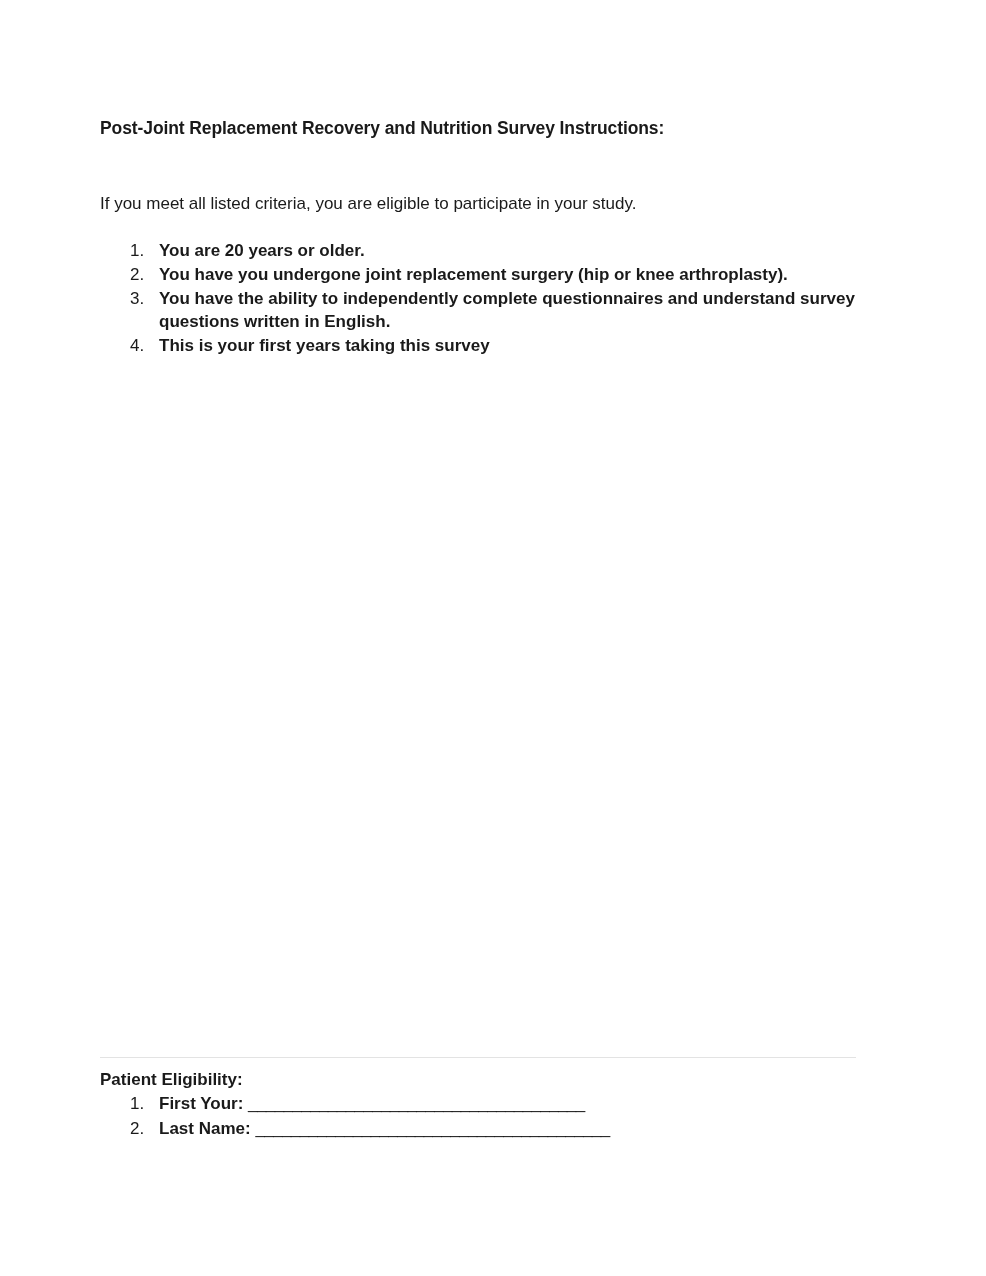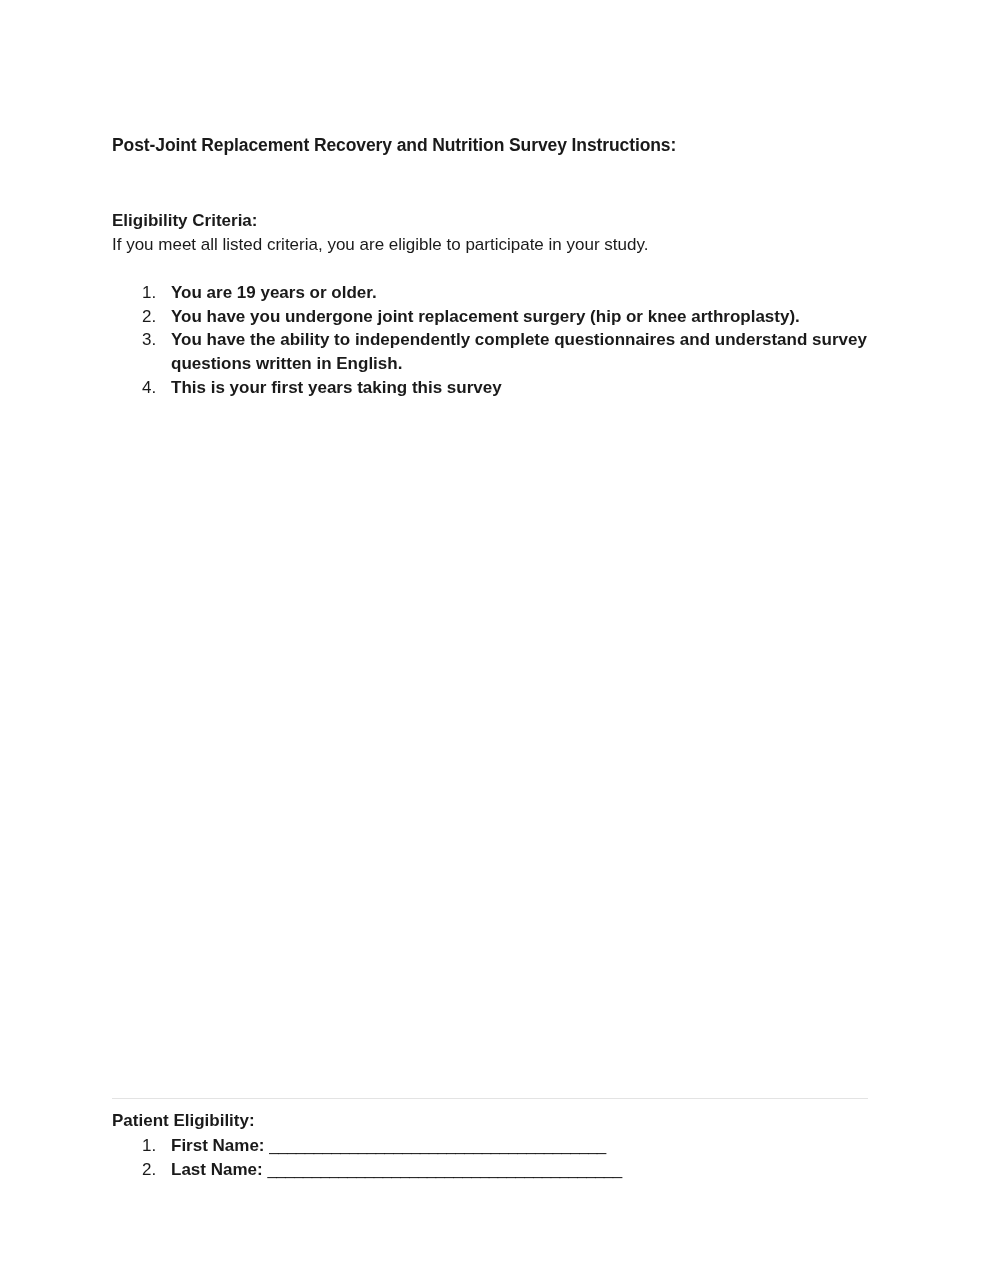--- a/index.html
+++ b/index.html
@@ -17,24 +17,23 @@
   }
   .page {
     position: absolute;
     left: 0; top: 0;
     width: 986px;
     height: 1276px;
     background: #ffffff;
   }
   .content {
     position: absolute;
-    left: 112px;
+    left: 100px;
     top: 0;
     width: 756px;
-    margin-top: 17px;
   }
 
   
   .doc-title {
     font-size: 17.5px;
     font-weight: bold;
     letter-spacing: -0.1px;
     margin: 0;
     padding-top: 117px;
     line-height: 1.35;
@@ -114,29 +113,28 @@
 <body>
 
 <div class="page">
   <div class="content">
 
     <h1 class="doc-title">Post-Joint Replacement Recovery and Nutrition Survey Instructions:</h1>
 
 
     <div class="spacer-eligibility"></div>
 
-    <div class="section-heading">Eligibility Criteria:</div>
     <div class="section-sub">If you meet all listed criteria, you are eligible to participate in your study.</div>
 
     <div class="spacer-list"></div>
 
     <ol class="num-list eligibility">
       <li>
         <span class="marker">1.</span>
-        <span class="li-text">You are 19 years or older.</span>
+        <span class="li-text">You are 20 years or older.</span>
       </li>
       <li>
         <span class="marker">2.</span>
         <span class="li-text">You have you undergone joint replacement surgery (hip or knee arthroplasty).</span>
       </li>
       <li>
         <span class="marker">3.</span>
         <span class="li-text">You have the ability to independently complete questionnaires and understand survey questions written in English.</span>
       </li>
       <li>
@@ -150,21 +148,21 @@
     <hr class="divider divider-top">
 
     <div class="pi-heading-gap"></div>
 
     <div class="section-heading">Patient Eligibility:</div>
 
     <ol class="num-list patient-info">
 
       <li>
         <span class="marker">1.</span>
-        <span class="li-text">First Name: </span><span class="fill">______________________________________</span>
+        <span class="li-text">First Your: </span><span class="fill">______________________________________</span>
       </li>
 
       <li>
         <span class="marker">2.</span>
         <span class="li-text">Last Name: </span><span class="fill">________________________________________</span>
       </li>
 
     </ol>
 
   </div>

